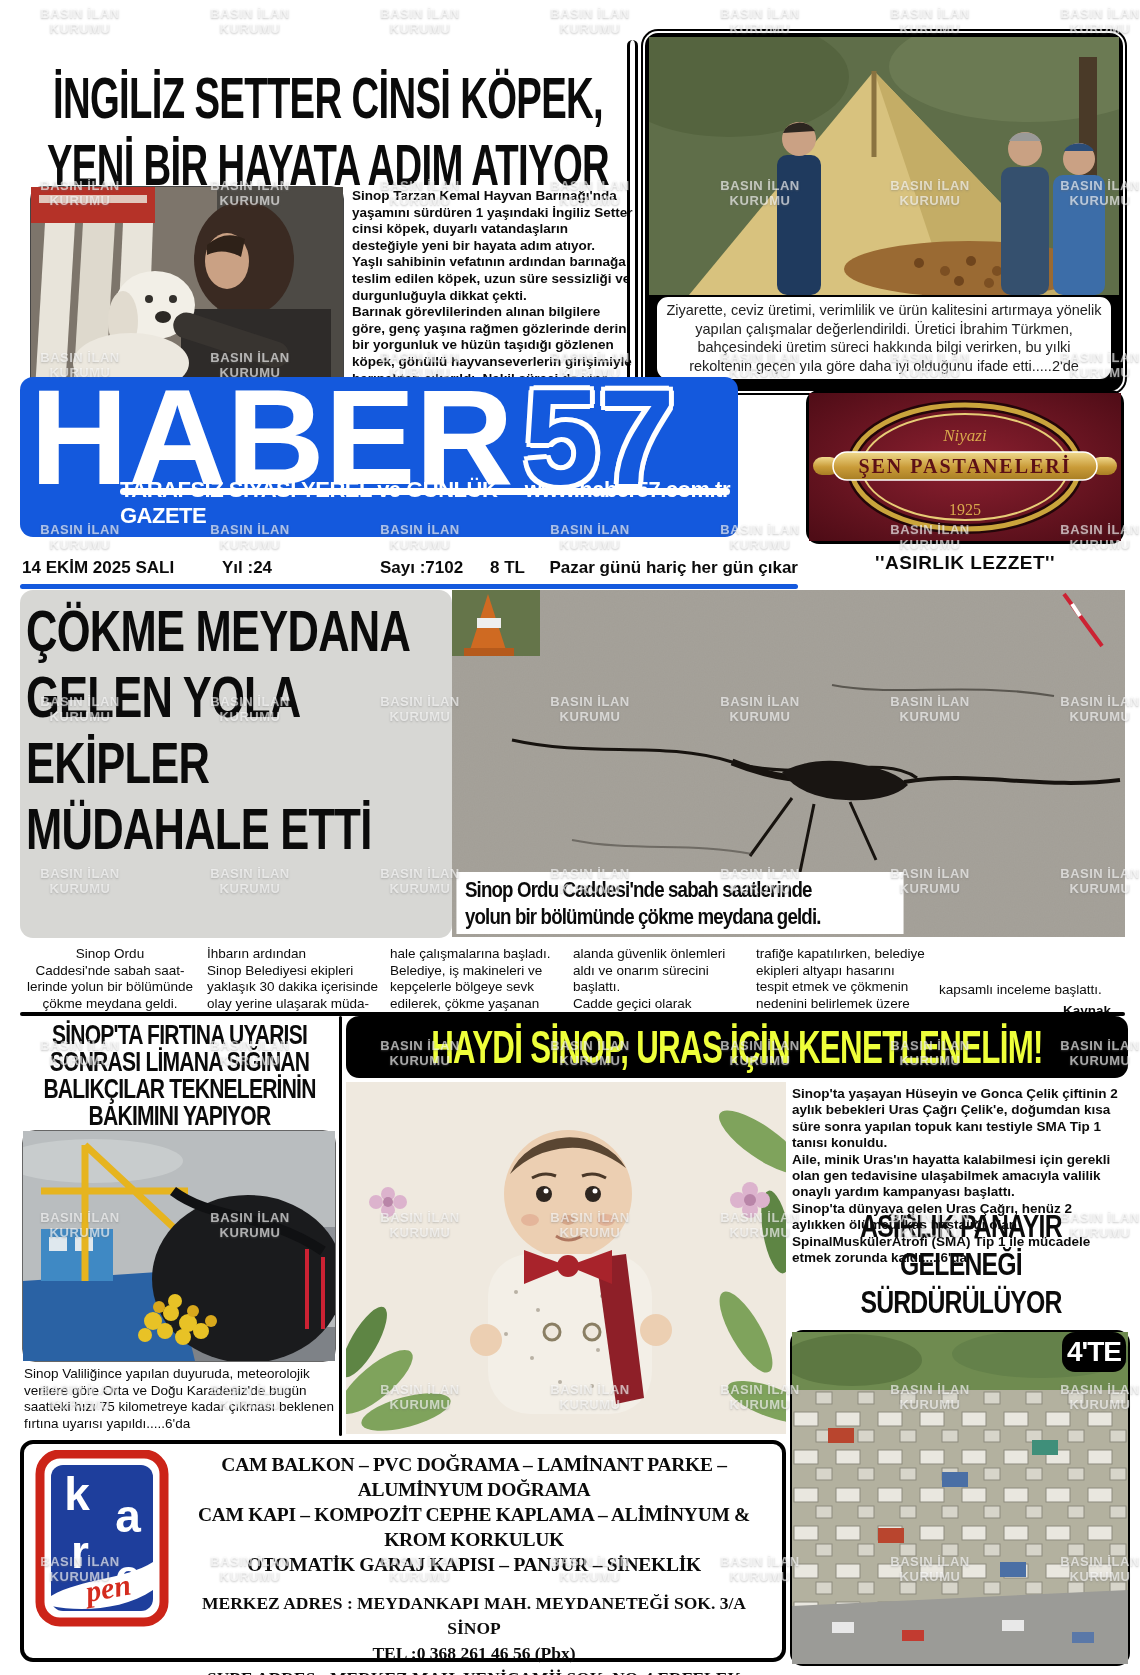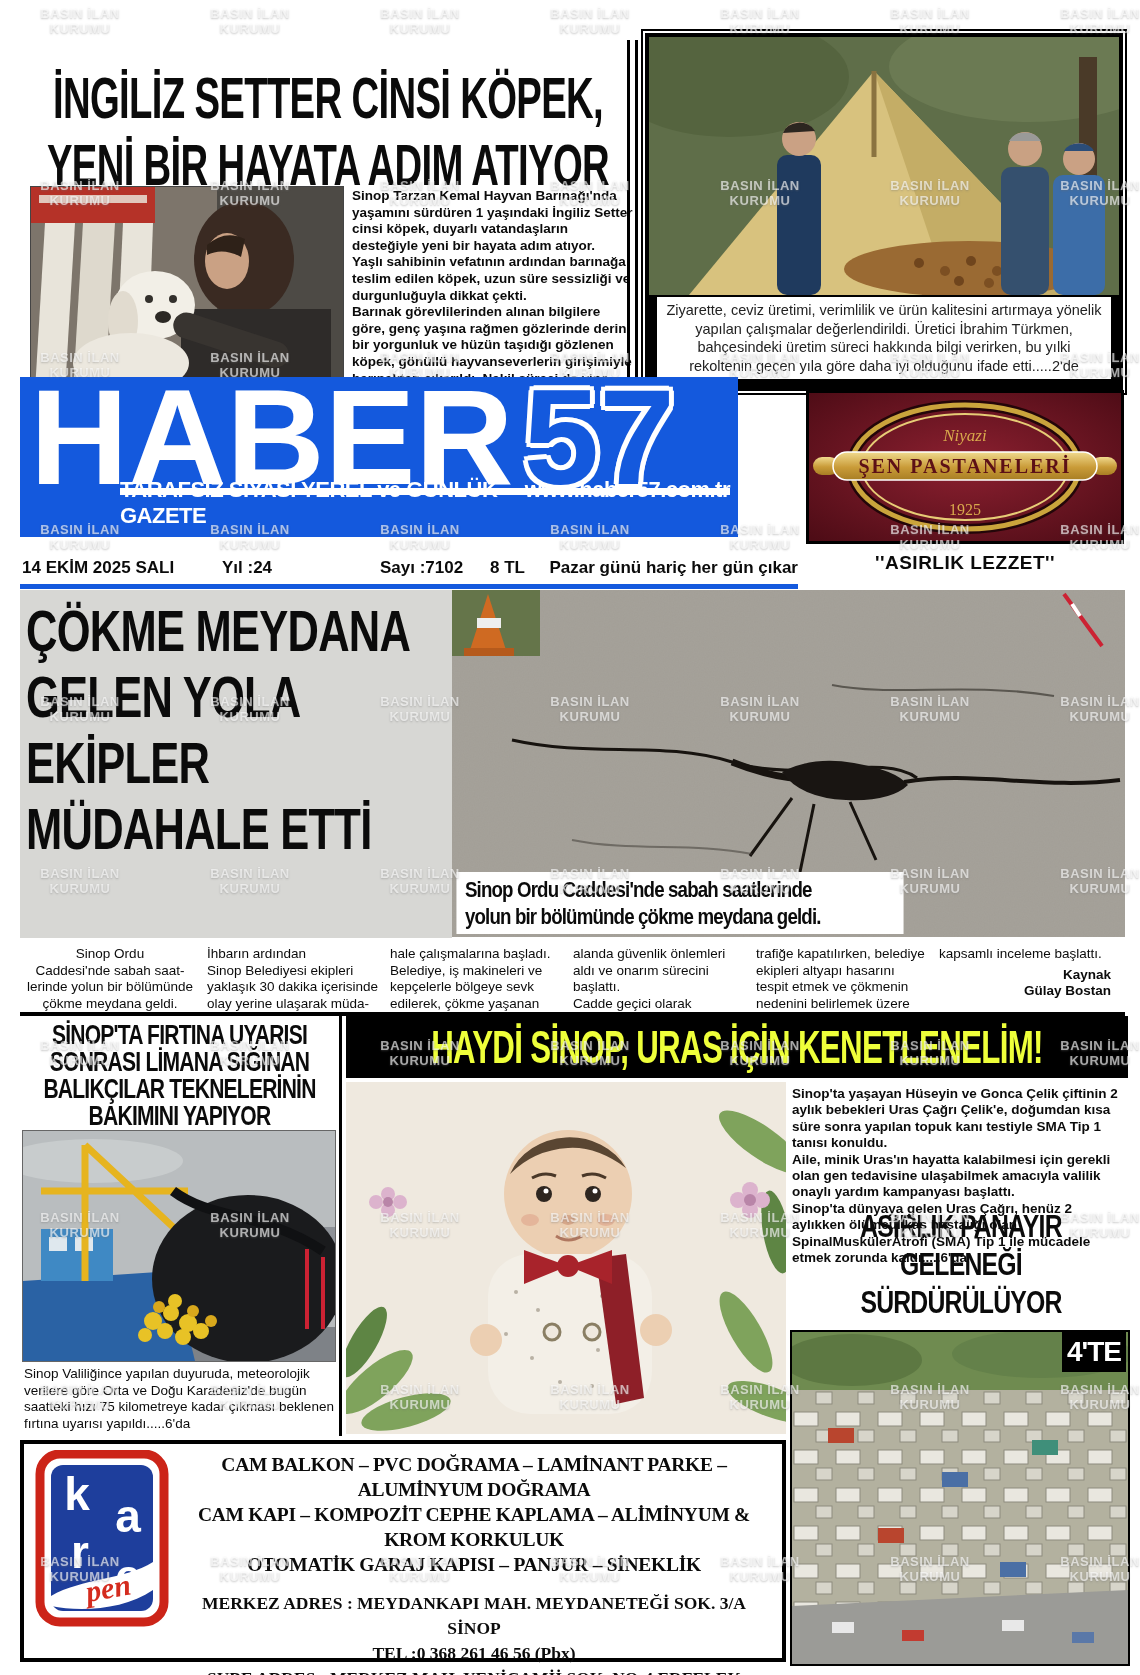--- a/index.html
+++ b/index.html
@@ -1,21 +1,21 @@
 <!DOCTYPE html>
 <html style="--blue: #1459dd; --yellow: #eeff3a;"><head>
 <meta charset="utf-8">
 <style>
   html,body { margin:0; padding:0; background:#e9e9e9; }
   #page {
     position:relative; width:1140px; height:1675px; margin:0 auto;
     background:#ffffff; overflow:hidden;
     font-family:"Liberation Sans", sans-serif; color:#0b0b0b;
   }
-  .abs { position:absolute; }
+  .abs { position:absolute;border-radius:13px; }
   .cnd { display:block; white-space:pre-line; font-weight:bold; transform-origin:50% 0; letter-spacing:-1px; }
   .cndL { transform-origin:0 0; }
   .body-txt { white-space:pre-line; font-weight:bold; }
   .col-txt { white-space:pre-line; font-size:13.5px; line-height:16.5px; }
   .photo { display:block; }
   .photo svg { display:block; }
   .wm {
     position:absolute; white-space:pre-line; text-align:center; width:120px;
     font-weight:bold; font-size:13px; line-height:15px; letter-spacing:.5px;
     color:rgba(255,255,255,.62); text-shadow:0 1px 2px rgba(110,110,110,.38);
@@ -196,21 +196,21 @@
 kepçelerle bölgeye sevk
 edilerek, çökme yaşanan</div>
     <div class="col-txt" style="flex:0 0 172px;">alanda güvenlik önlemleri
 aldı ve onarım sürecini
 başlattı.
 Cadde geçici olarak</div>
     <div class="col-txt" style="flex:0 0 172px;">trafiğe kapatılırken, belediye
 ekipleri altyapı hasarını
 tespit etmek ve çökmenin
 nedenini belirlemek üzere</div>
-    <div style="flex:0 0 172px;">
+    <div style="flex:0 0 172px;margin-top:36px;">
       <div class="col-txt">kapsamlı inceleme başlattı.</div>
       <div class="col-txt" style="font-weight:bold;text-align:right;margin-top:4px;">Kaynak
 Gülay Bostan</div>
     </div>
   </div>
   <div class="abs blackbar" style="left:20px;top:1012px;width:1105px;height:4px;"></div>
 
   <div class="abs" style="left:22px;top:1022px;width:314px;overflow:visible;">
     <span class="cnd" style="width:403px;margin-left:-44px;transform:scaleX(.78);font-size:27px;line-height:27px;text-align:center;">SİNOP'TA FIRTINA UYARISI
 SONRASI LİMANA SIĞINAN

